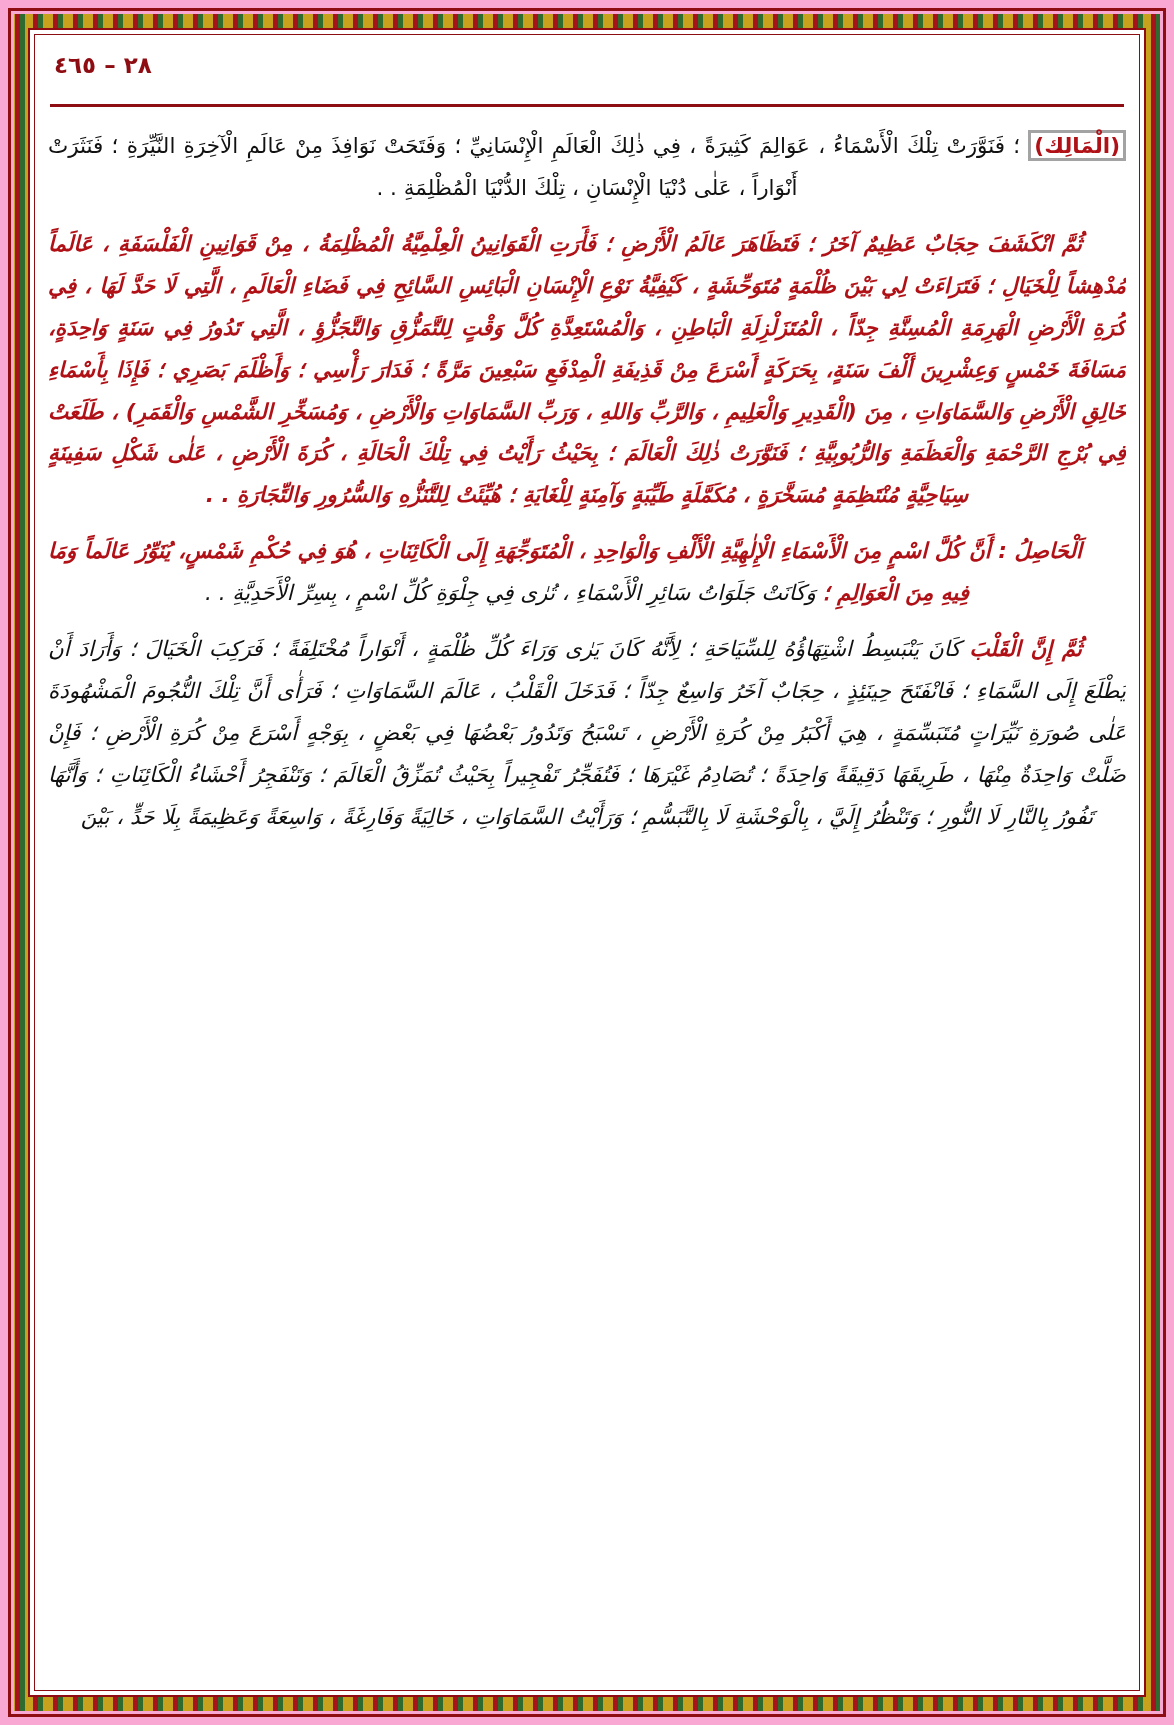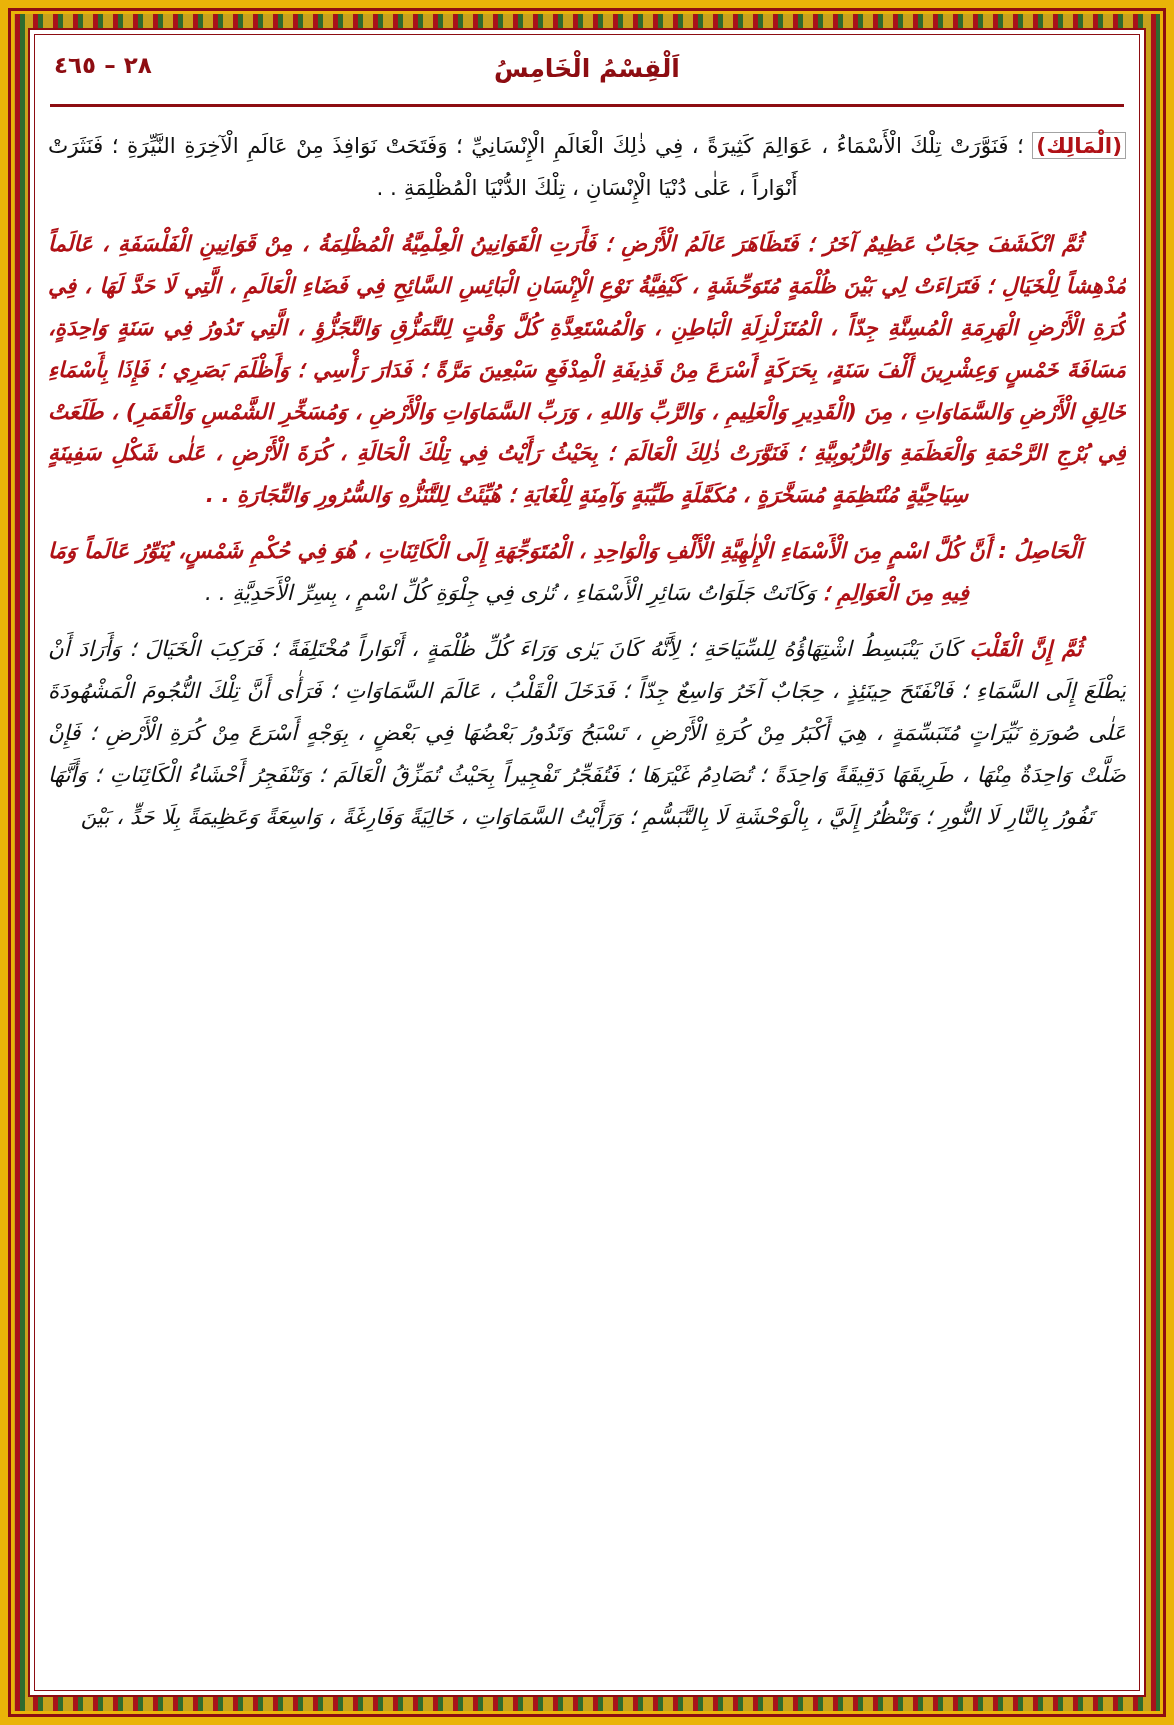--- a/index.html
+++ b/index.html
@@ -12,21 +12,21 @@
     height: 1725px;
     font-family: "DejaVu Sans", sans-serif;
   }
 
   
   .page {
     position: relative;
     width: 1174px;
     height: 1725px;
     box-sizing: border-box;
-    background: #eab308;
+    background: #f9a8d4;
     padding: 10px;
   }
   .frame-outer {
     position: absolute;
     left: 8px;
     top: 8px;
     right: 8px;
     bottom: 8px;
     border: 3px solid #8d0d12;
     box-sizing: border-box;
@@ -127,21 +127,21 @@
     font-style: italic;
   }
   .kw {
     color: #b01116;
     font-weight: bold;
     margin-top: 24px;
   }
   .kw-box {
     color: #b01116;
     font-weight: bold;
-    border: 1px solid #a3a3a3;
+    border: 3px solid #a3a3a3;
     padding: 0 3px;
   }
   .blk {
     color: #111111;
     font-weight: normal;
   }
   .last {
     margin-bottom: 0;
   }
 </style>
@@ -151,21 +151,20 @@
 <div class="page">
   <div class="frame-outer"></div>
   <div class="frame-band"></div>
   <div class="frame-band-inner"></div>
   <div class="frame-inner2"></div>
 
   <div class="content">
 
     <div class="header">
       <div class="header-page">٢٨ – ٤٦٥</div>
-      <div class="header-title">اَلْقِسْمُ الْخَامِسُ</div>
     </div>
     <div class="header-rule"></div>
 
     <p class="para black"><span class="kw-box">(الْمَالِك)</span><span> ؛ فَنَوَّرَتْ تِلْكَ الْأَسْمَاءُ ، عَوَالِمَ كَثِيرَةً ، فِي ذٰلِكَ الْعَالَمِ الْإِنْسَانِيِّ ؛ وَفَتَحَتْ نَوَافِذَ مِنْ عَالَمِ الْآخِرَةِ النَّيِّرَةِ ؛ فَنَثَرَتْ أَنْوَاراً ، عَلٰى دُنْيَا الْإِنْسَانِ ، تِلْكَ الدُّنْيَا الْمُظْلِمَةِ . .</span></p>
 
     <p class="para red indent">ثُمَّ انْكَشَفَ حِجَابٌ عَظِيمٌ آخَرُ ؛ فَتَظَاهَرَ عَالَمُ الْأَرْضِ ؛ فَأَرَتِ الْقَوَانِينُ الْعِلْمِيَّةُ الْمُظْلِمَةُ ، مِنْ قَوَانِينِ الْفَلْسَفَةِ ، عَالَماً مُدْهِشاً لِلْخَيَالِ ؛ فَتَرَاءَتْ لِي بَيْنَ ظُلْمَةٍ مُتَوَحِّشَةٍ ، كَيْفِيَّةُ نَوْعِ الْإِنْسَانِ الْبَائِسِ السَّائِحِ فِي فَضَاءِ الْعَالَمِ ، الَّتِي لَا حَدَّ لَهَا ، فِي كُرَةِ الْأَرْضِ الْهَرِمَةِ الْمُسِنَّةِ جِدّاً ، الْمُتَزَلْزِلَةِ الْبَاطِنِ ، وَالْمُسْتَعِدَّةِ كُلَّ وَقْتٍ لِلتَّمَزُّقِ وَالتَّجَزُّؤِ ، الَّتِي تَدُورُ فِي سَنَةٍ وَاحِدَةٍ، مَسَافَةَ خَمْسٍ وَعِشْرِينَ أَلْفَ سَنَةٍ، بِحَرَكَةٍ أَسْرَعَ مِنْ قَذِيفَةِ الْمِدْفَعِ سَبْعِينَ مَرَّةً ؛ فَدَارَ رَأْسِي ؛ وَأَظْلَمَ بَصَرِي ؛ فَإِذَا بِأَسْمَاءِ خَالِقِ الْأَرْضِ وَالسَّمَاوَاتِ ، مِنَ (الْقَدِيرِ وَالْعَلِيمِ ، وَالرَّبِّ وَاللهِ ، وَرَبِّ السَّمَاوَاتِ وَالْأَرْضِ ، وَمُسَخِّرِ الشَّمْسِ وَالْقَمَرِ) ، طَلَعَتْ فِي بُرْجِ الرَّحْمَةِ وَالْعَظَمَةِ وَالرُّبُوبِيَّةِ ؛ فَنَوَّرَتْ ذٰلِكَ الْعَالَمَ ؛ بِحَيْثُ رَأَيْتُ فِي تِلْكَ الْحَالَةِ ، كُرَةَ الْأَرْضِ ، عَلٰى شَكْلِ سَفِينَةٍ سِيَاحِيَّةٍ مُنْتَظِمَةٍ مُسَخَّرَةٍ ، مُكَمَّلَةٍ طَيِّبَةٍ وَآمِنَةٍ لِلْغَايَةِ ؛ هُيِّئَتْ لِلتَّنَزُّهِ وَالسُّرُورِ وَالتِّجَارَةِ . .</p>
 
     <p class="para black indent"><span class="kw">اَلْحَاصِلُ :</span><span class="kw"> أَنَّ كُلَّ اسْمٍ مِنَ الْأَسْمَاءِ الْإِلٰهِيَّةِ الْأَلْفِ وَالْوَاحِدِ ، الْمُتَوَجِّهَةِ إِلَى الْكَائِنَاتِ ، هُوَ فِي حُكْمِ شَمْسٍ، يُنَوِّرُ عَالَماً وَمَا فِيهِ مِنَ الْعَوَالِمِ ؛</span><span class="blk"> وَكَانَتْ جَلَوَاتُ سَائِرِ الْأَسْمَاءِ ، تُرٰى فِي جِلْوَةِ كُلِّ اسْمٍ ، بِسِرِّ الْأَحَدِيَّةِ . .</span></p>
 
     <p class="para black indent last"><span class="kw">ثُمَّ إِنَّ الْقَلْبَ</span><span> كَانَ يَنْبَسِطُ اشْتِهَاؤُهُ لِلسِّيَاحَةِ ؛ لِأَنَّهُ كَانَ يَرٰى وَرَاءَ كُلِّ ظُلْمَةٍ ، أَنْوَاراً مُخْتَلِفَةً ؛ فَرَكِبَ الْخَيَالَ ؛ وَأَرَادَ أَنْ يَطْلَعَ إِلَى السَّمَاءِ ؛ فَانْفَتَحَ حِينَئِذٍ ، حِجَابٌ آخَرُ وَاسِعٌ جِدّاً ؛ فَدَخَلَ الْقَلْبُ ، عَالَمَ السَّمَاوَاتِ ؛ فَرَأٰى أَنَّ تِلْكَ النُّجُومَ الْمَشْهُودَةَ عَلٰى صُورَةِ نَيِّرَاتٍ مُتَبَسِّمَةٍ ، هِيَ أَكْبَرُ مِنْ كُرَةِ الْأَرْضِ ، تَسْبَحُ وَتَدُورُ بَعْضُهَا فِي بَعْضٍ ، بِوَجْهٍ أَسْرَعَ مِنْ كُرَةِ الْأَرْضِ ؛ فَإِنْ ضَلَّتْ وَاحِدَةٌ مِنْهَا ، طَرِيقَهَا دَقِيقَةً وَاحِدَةً ؛ تُصَادِمُ غَيْرَهَا ؛ فَتُفَجِّرُ تَفْجِيراً بِحَيْثُ تُمَزِّقُ الْعَالَمَ ؛ وَتَنْفَجِرُ أَحْشَاءُ الْكَائِنَاتِ ؛ وَأَنَّهَا تَفُورُ بِالنَّارِ لَا النُّورِ ؛ وَتَنْظُرُ إِلَيَّ ، بِالْوَحْشَةِ لَا بِالتَّبَسُّمِ ؛ وَرَأَيْتُ السَّمَاوَاتِ ، خَالِيَةً وَفَارِغَةً ، وَاسِعَةً وَعَظِيمَةً بِلَا حَدٍّ ، بَيْنَ</span></p>

